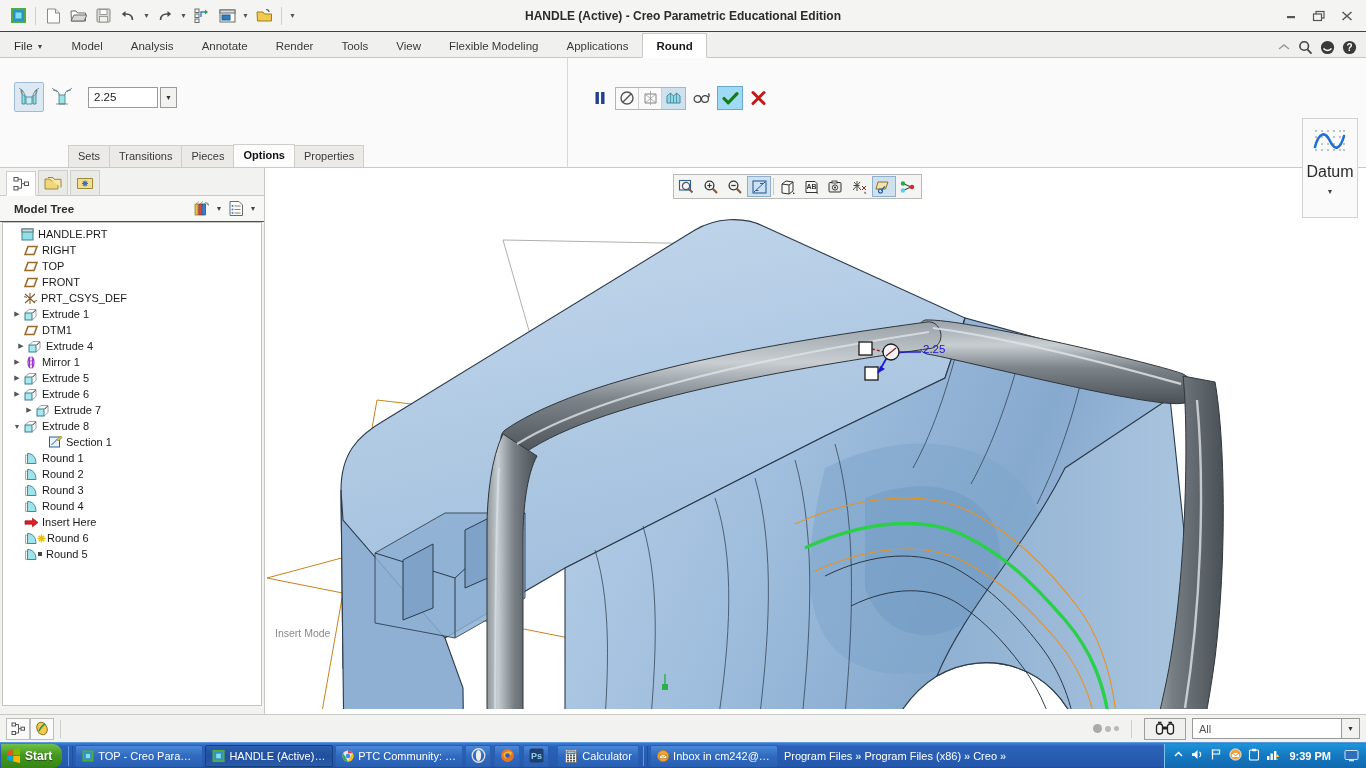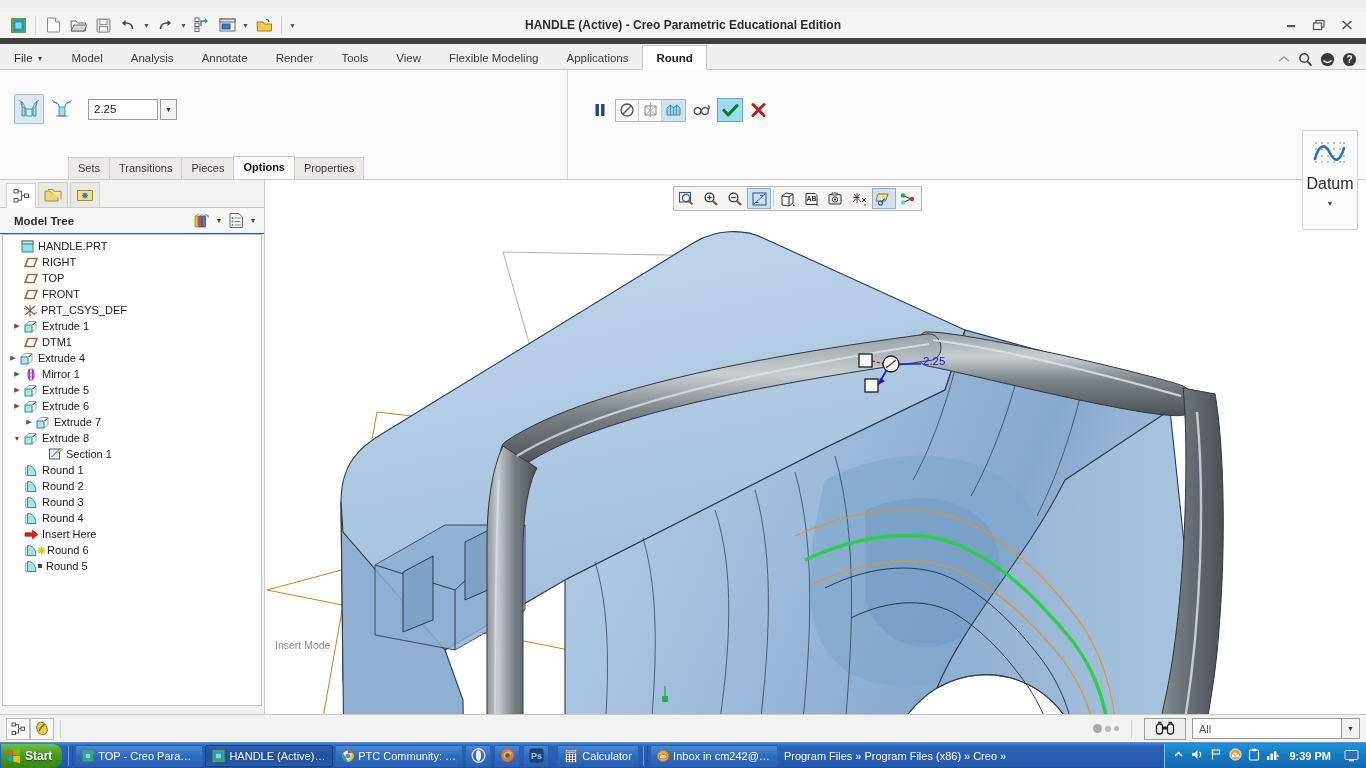--- a/index.html
+++ b/index.html
@@ -7,22 +7,22 @@
   body {
     font-family: "Liberation Sans", sans-serif;
     font-size: 11px;
     color:#333;
     background:#f0f0ef;
   }
   .app { position:relative; width:1366px; height:768px; display:flex; flex-direction:column; }
 
   
   .titlebar {
-    height:32px; background:#f4f4f2; border-bottom:6px solid #404040;
-    display:flex; align-items:center; position:relative; flex:none;margin-top:12px;
+    height:32px; background:#f4f4f2; border-bottom:1px solid #404040;
+    display:flex; align-items:center; position:relative; flex:none;
   }
   .qat { display:flex; align-items:center; gap:1px; padding-left:6px; }
   .qat .ic {
     width:24px; height:24px; display:flex; align-items:center; justify-content:center;
     cursor:default; border:1px solid transparent; border-radius:2px;
   }
   .qat .sep { width:1px; height:18px; background:#d0d0cc; margin:0 4px; }
   .qat .caret { width:11px; height:24px; display:flex; align-items:center; justify-content:center; font-size:7px; color:#555; }
   .apptitle {
     position:absolute; left:0; right:0; text-align:center;
@@ -565,21 +565,21 @@
 
         <div class="trow" style="padding-left:20px">
           <span class="ticon">
             <svg width="14" height="11" viewBox="0 0 14 11">
                 <path d="M4 1.5h9l-3 8H1z" fill="none" stroke="#9a6a2a" stroke-width="1.6"></path>
               </svg>
           </span>
           <span class="tlabel">DTM1</span>
         </div>
 
-        <div class="trow" style="padding-left:4px">
+        <div class="trow" style="padding-left:12px">
           <span class="arrow">▶</span>
           <span class="ticon">
             <svg width="14" height="13" viewBox="0 0 14 13">
               <rect x="1" y="5" width="7" height="7" fill="#a8e8f0" stroke="#3a7f8a"></rect>
               <path d="M1 5l4-3.5h7L8 5M8 12l4-3.5V1.5" fill="none" stroke="#888" stroke-width=".8"></path>
               <path d="M9 5l3-3" stroke="#3a7f8a" stroke-width="1"></path>
             </svg>
           </span>
           <span class="tlabel">Extrude 4</span>
         </div>

